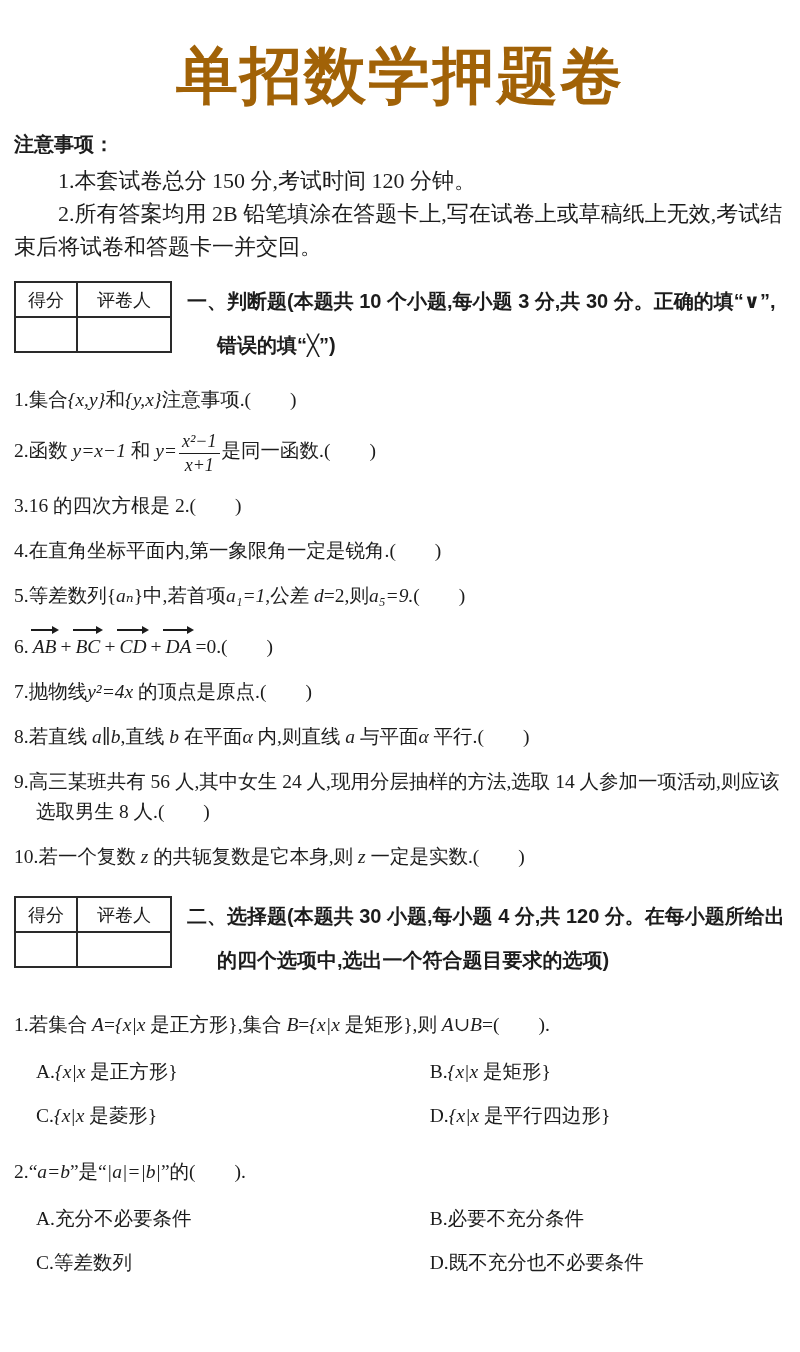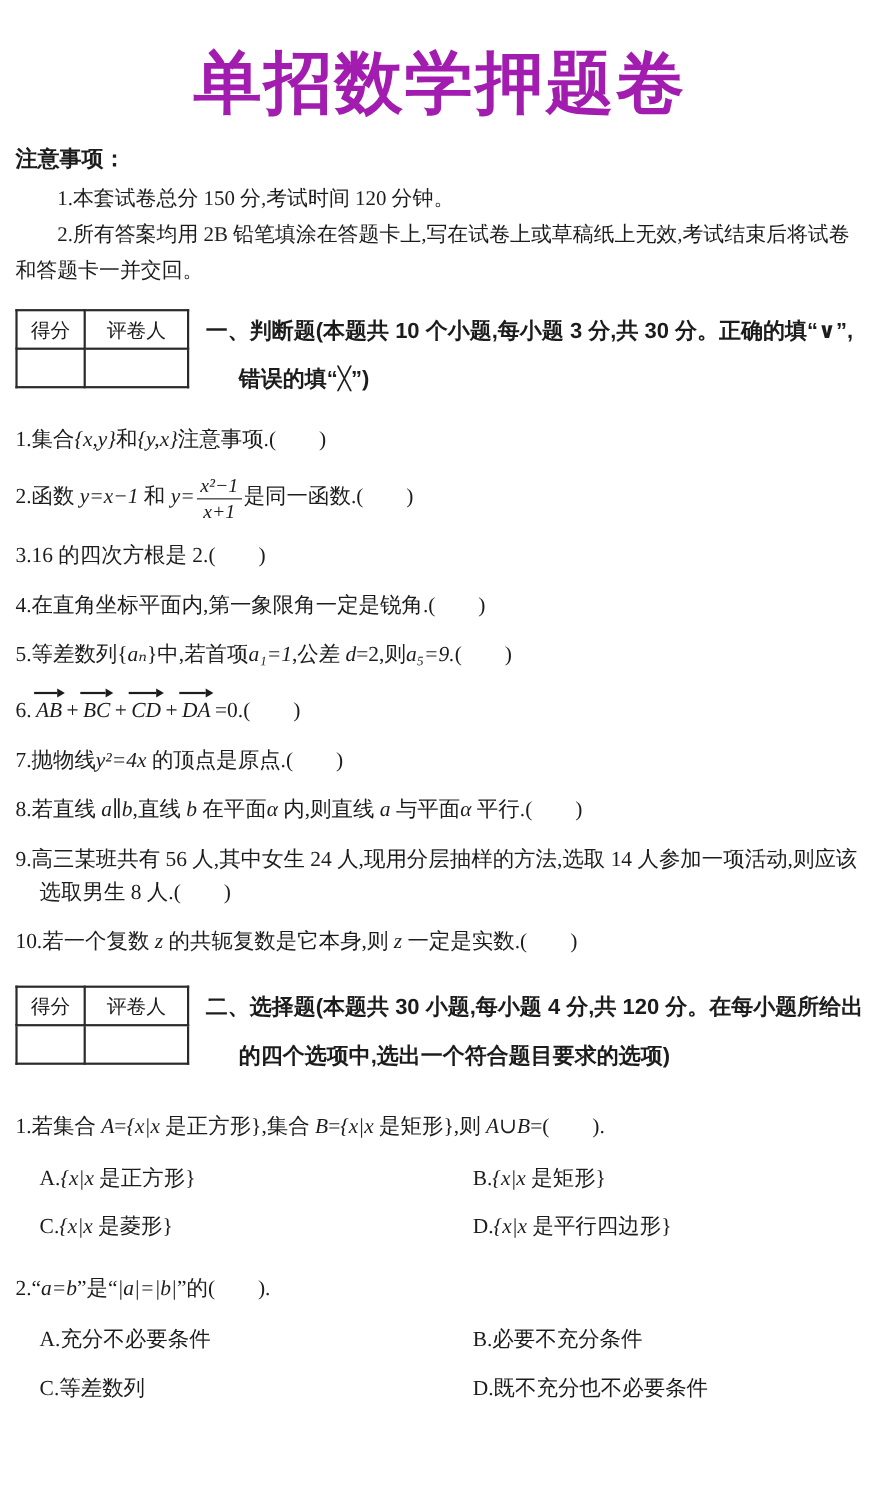--- a/index.html
+++ b/index.html
@@ -17,21 +17,21 @@
     font-weight:bold;font-size:62px;line-height:1.15;
     letter-spacing:2px;margin:14px 0 20px 0;
   }
 
   
   .notice-heading{
     font-family:"Liberation Sans","DejaVu Sans",sans-serif;
     font-weight:bold;font-size:20px;margin:6px 0 6px 0;
   }
   .notice-item{
-    font-size:19px;line-height:33px;text-indent:2em;margin:0;
+    font-size:22px;line-height:33px;text-indent:2em;margin:0;
   }
 
   
   .sec-row{display:flex;align-items:flex-start;gap:15px;margin-top:16px;}
   .score-table{border-collapse:collapse;flex:0 0 auto;margin-top:2px;}
   .score-table td{
     border:2px solid #2a2a2a;text-align:center;vertical-align:middle;
     font-size:18px;padding:0;
   }
   .score-table .hdr-row td{height:33px;}
@@ -82,21 +82,21 @@
   .choice-q{margin-top:26px;}
   .stem{font-size:19.5px;line-height:30px;margin-bottom:14px;}
   .opts{display:grid;grid-template-columns:51% 49%;row-gap:14px;margin-top:17px;}
   .opt{font-size:19.5px;line-height:30px;padding-left:22px;}
 </style>
 </head>
 <body>
 
 <div class="page">
 
-  <h1 class="exam-title" style="color: #a21caf;">单招数学押题卷</h1>
+  <h1 class="exam-title" style="color: #a16207;">单招数学押题卷</h1>
 
   <div class="notice">
     <div class="notice-heading">注意事项：</div>
     <p class="notice-item">1.本套试卷总分 150 分,考试时间 120 分钟。</p>
     <p class="notice-item">2.所有答案均用 2B 铅笔填涂在答题卡上,写在试卷上或草稿纸上无效,考试结束后将试卷和答题卡一并交回。</p>
   </div>
 
   <div class="sec-row">
     <table class="score-table">
       <tbody>

